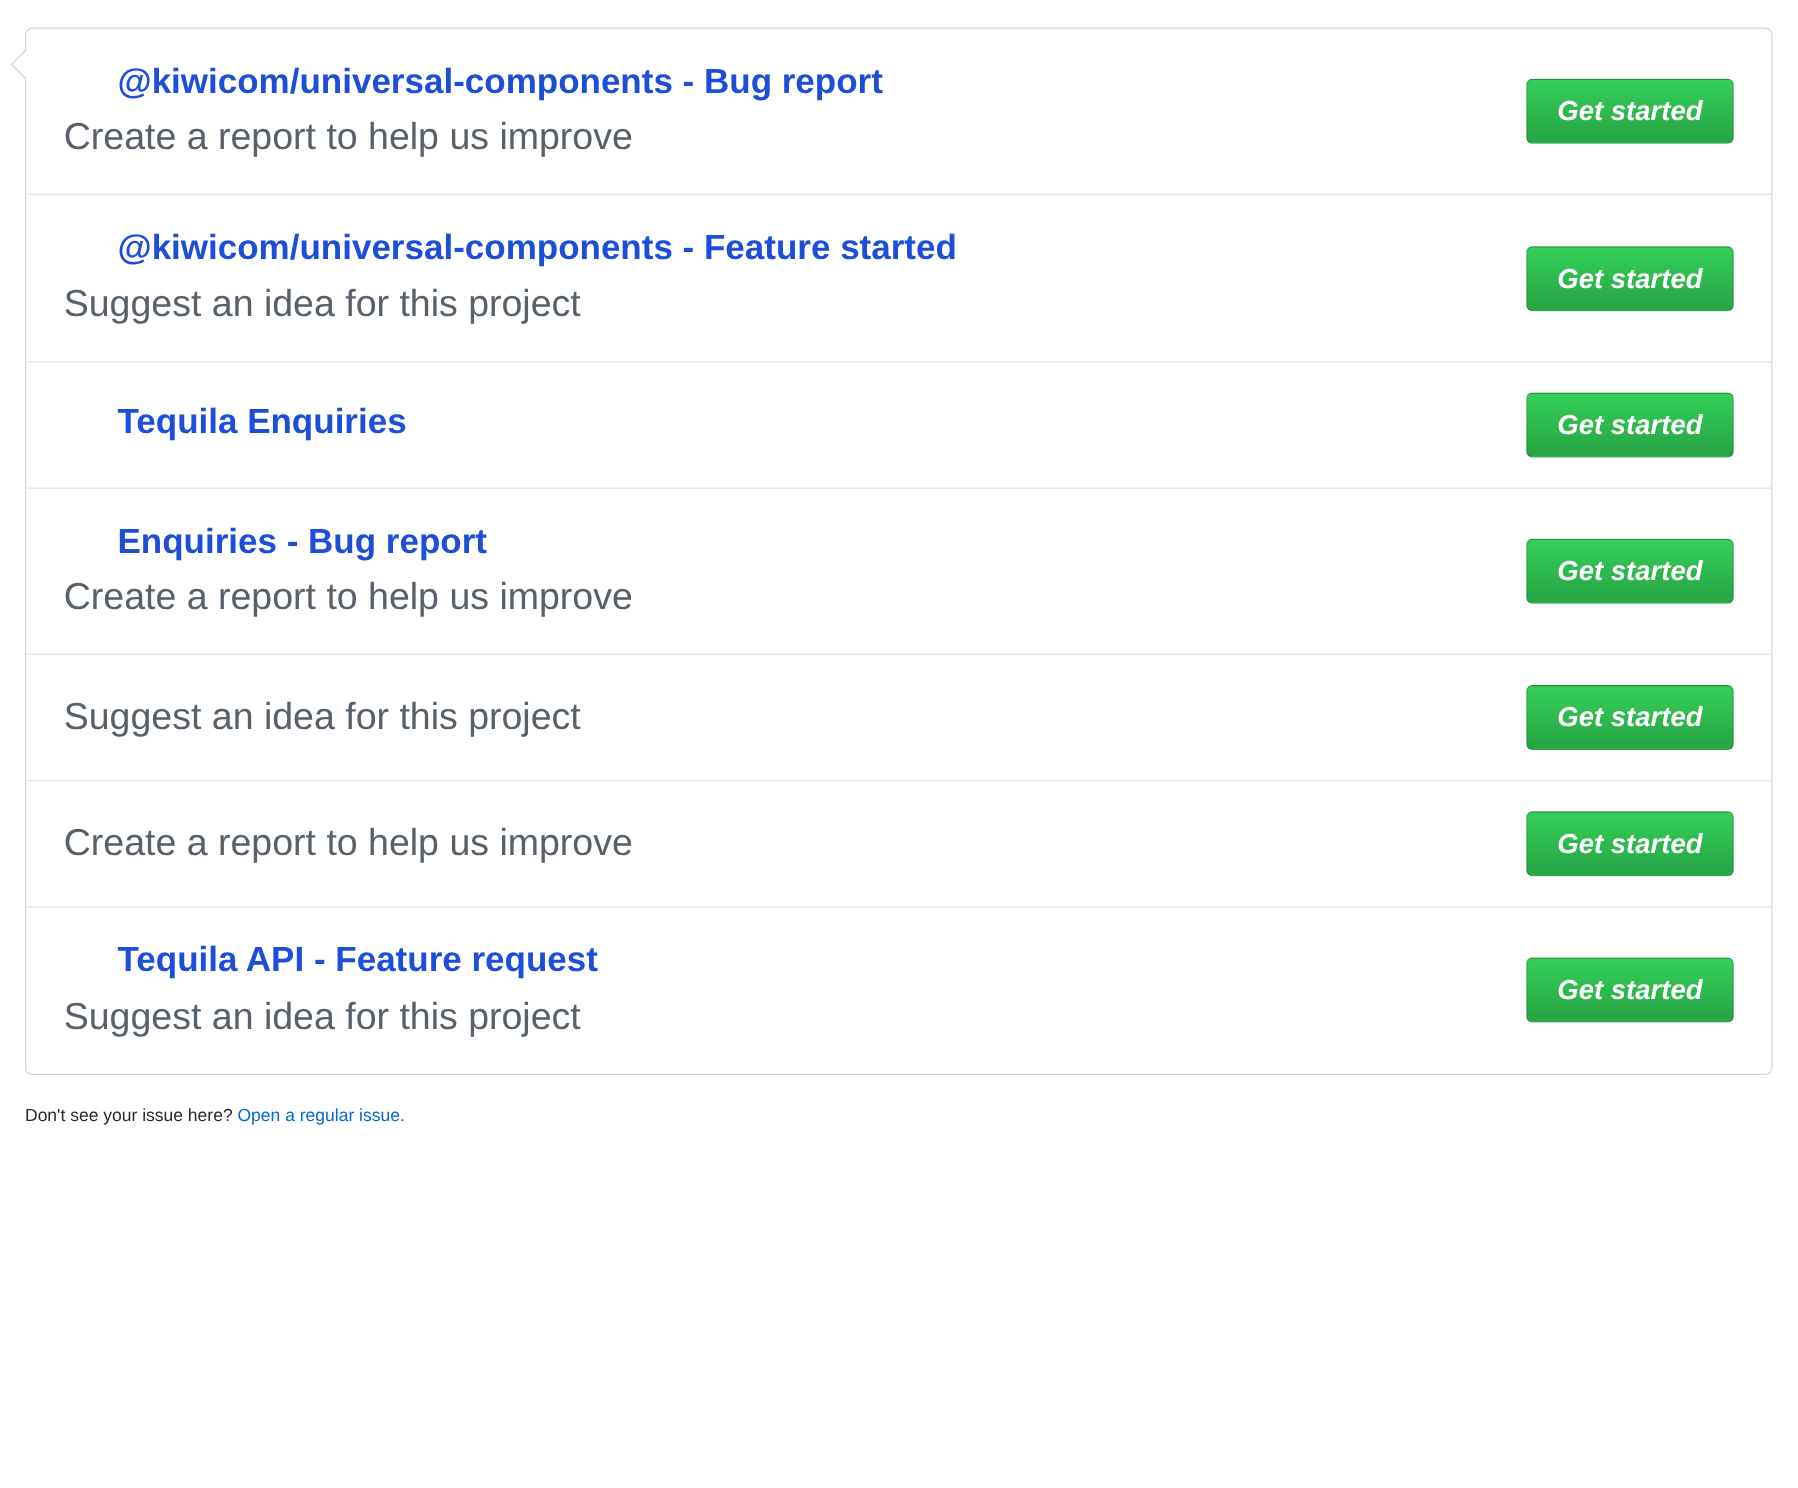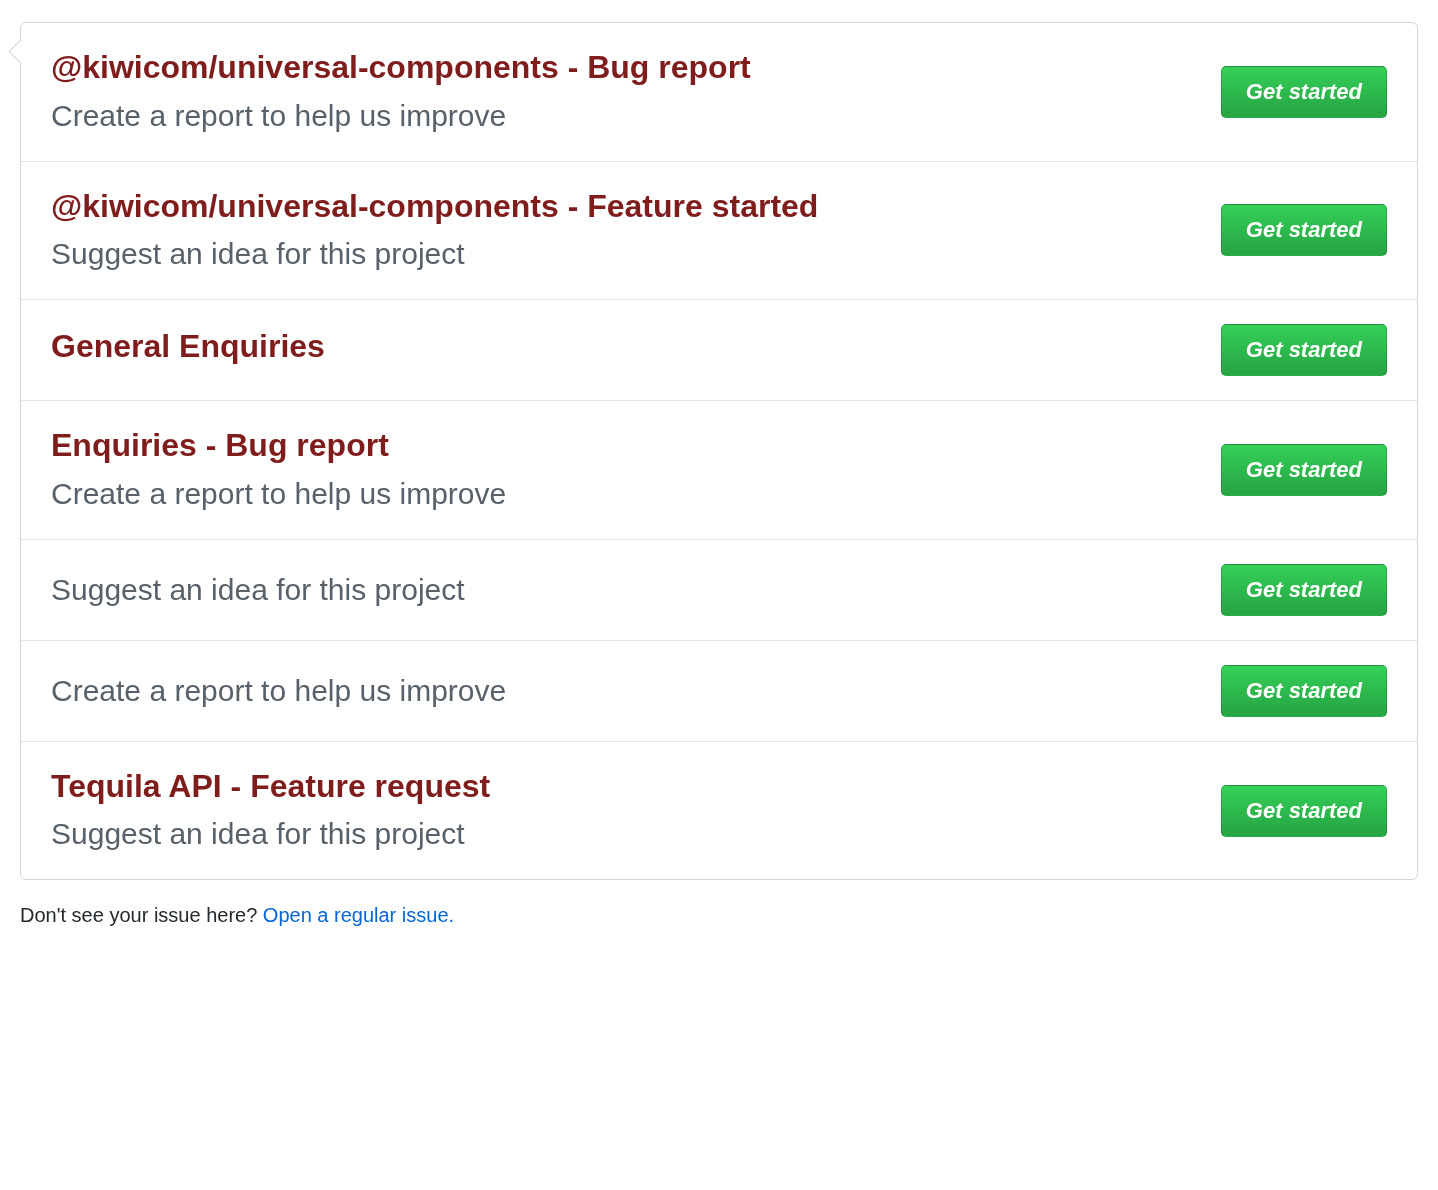--- a/index.html
+++ b/index.html
@@ -40,25 +40,26 @@
       border-bottom: 1px solid #e1e4e8;
     }
     .template-item:last-child {
       border-bottom: none;
     }
     .template-text {
       flex: 1;
       padding-right: 20px;
     }
     .template-title {
-      font-size: 32px;
+      font-size: 28px;
       font-weight: 600;
-      color: #7f1d1d;
+      color: #1d4ed8;
       margin-bottom: 6px;
       line-height: 1.3;
+      margin-left: 43px;
     }
     .template-desc {
       font-size: 30px;
       color: #586069;
       line-height: 1.4;
     }
     .btn-get-started {
       background: linear-gradient(180deg, #34d058 0%, #28a745 90%);
       color: #ffffff;
       border: 1px solid rgba(27,31,35,0.2);
@@ -66,21 +67,21 @@
       padding: 12px 24px;
       font-size: 22px;
       font-weight: 600;
       cursor: pointer;
       white-space: nowrap;
       font-family: inherit;
       font-style: italic;
     }
     .footer-text {
       margin-top: 24px;
-      font-size: 20px;
+      font-size: 14px;
       color: #24292e;
     }
     .footer-link {
       color: #0366d6;
       text-decoration: none;
       cursor: pointer;
     }
   </style>
 </head>
 <body>
@@ -98,21 +99,21 @@
   <div class="template-item">
     <div class="template-text">
       <div class="template-title">@kiwicom/universal-components - Feature started</div>
       <div class="template-desc">Suggest an idea for this project</div>
     </div>
     <button class="btn-get-started">Get started</button>
   </div>
 
   <div class="template-item">
     <div class="template-text">
-      <div class="template-title">General Enquiries</div>
+      <div class="template-title">Tequila Enquiries</div>
     </div>
     <button class="btn-get-started">Get started</button>
   </div>
 
   <div class="template-item">
     <div class="template-text">
       <div class="template-title">Enquiries - Bug report</div>
       <div class="template-desc">Create a report to help us improve</div>
     </div>
     <button class="btn-get-started">Get started</button>

